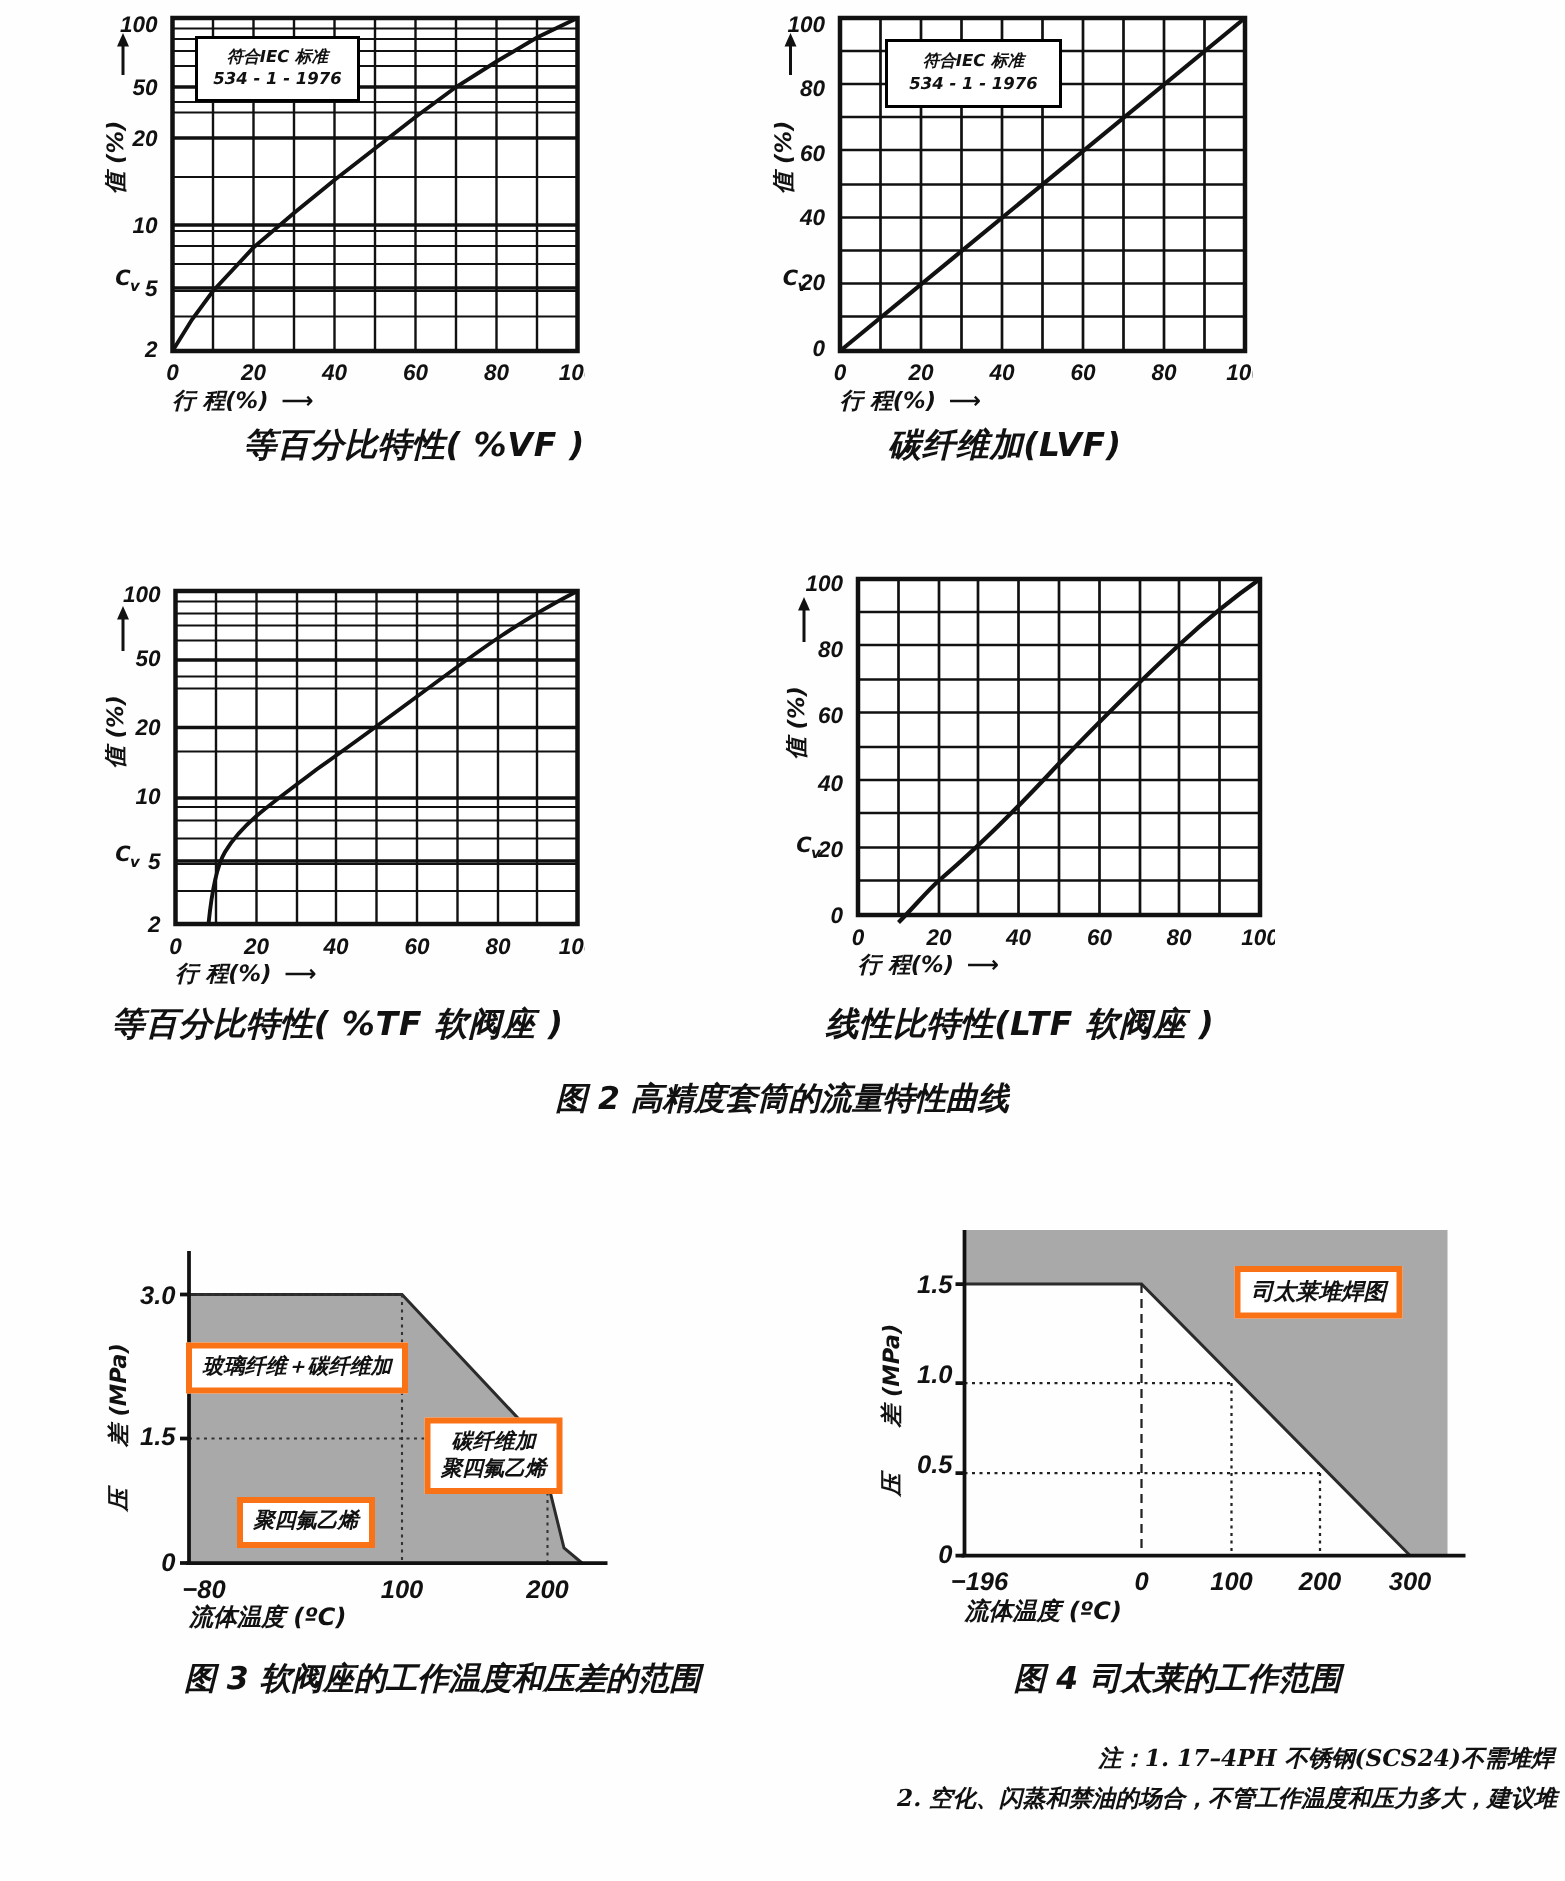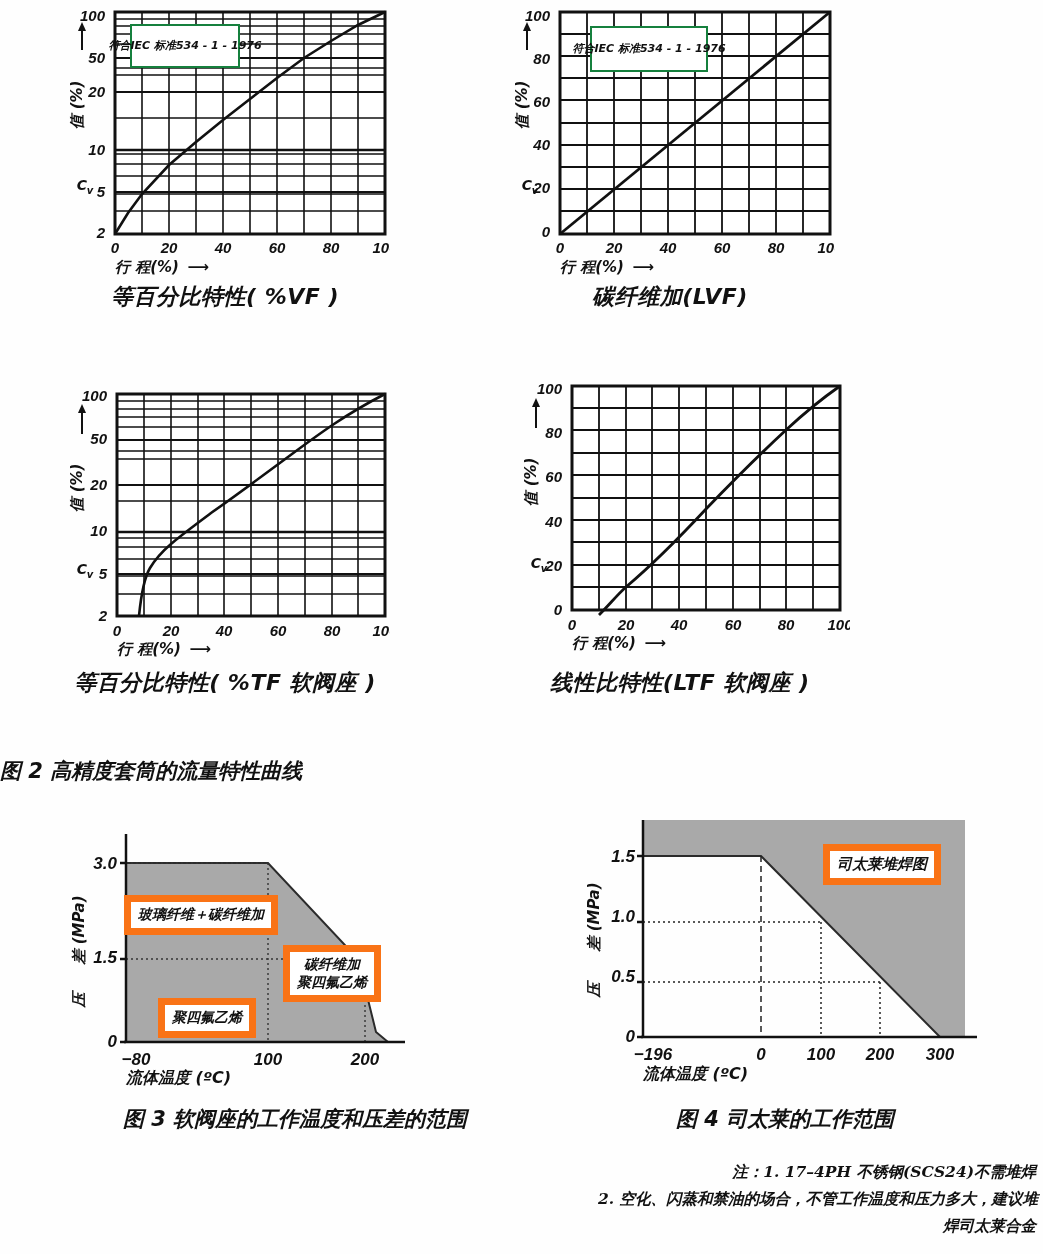--- a/index.html
+++ b/index.html
@@ -43,38 +43,38 @@
     font-size: 15px;
     font-weight: 700;
     white-space: nowrap;
     text-align: left;
   }
 
   
   .iec-box {
     position: absolute;
     background: #fff;
-    border: 2px solid #15803d;
+    border: 2px solid #000000;
     display: flex;
-    flex-direction: row;
+    flex-direction: column;
     align-items: center;
     justify-content: center;
     line-height: 1.35;
     font-family: "DejaVu Sans", "Liberation Sans", sans-serif;
     font-size: 11px;
     font-weight: 700;
     white-space: nowrap;
     z-index: 6;
   }
 
   
   .region-label {
     position: absolute;
     background: #fff;
-    border: 7px solid #f97316;
+    border: 4px solid #f97316;
     font-family: "DejaVu Serif", "Liberation Serif", serif;
     font-size: 14px;
     font-weight: 700;
     text-align: center;
     line-height: 1.25;
     padding: 4px 7px;
     white-space: nowrap;
     z-index: 7;
     color: #111;
   }
@@ -176,21 +176,21 @@
       <span>符合IEC 标准</span>
       <span>534 - 1 - 1976</span>
     </div>
 
     <div class="axis-title-x nosel abs" style="left:55px; top:258px; width:270px;">
       <span>行  程(%)</span>
       <span style="letter-spacing:-2px;">&nbsp;⟶</span>
     </div>
   </div>
 
-  <div class="chart-sublabel abs nosel" style="left:60px; top:282px; width:330px;">等百分比特性( %VF )</div>
+  <div class="chart-sublabel abs nosel" style="left:60px; top:282px; width:330px;text-align:right;">等百分比特性( %VF )</div>
 
   <div class="abs" style="left:505px; top:0px; width:330px; height:265px;">
     <svg width="330" height="265" viewBox="0 0 330 265">
       <g font-family="Liberation Sans, DejaVu Sans, sans-serif" font-size="15" font-weight="bold" fill="#111" text-anchor="end">
         <text x="45" y="21">100</text>
         <text x="45" y="64">80</text>
         <text x="45" y="107">60</text>
         <text x="45" y="150">40</text>
         <text x="45" y="193">20</text>
         <text x="45" y="237">0</text>
@@ -381,21 +381,21 @@
     </svg>
 
     <div class="axis-title-x nosel abs" style="left:62px; top:262px; width:268px;">
       <span>行  程(%)</span>
       <span style="letter-spacing:-2px;">&nbsp;⟶</span>
     </div>
   </div>
 
   <div class="chart-sublabel abs nosel" style="left:490px; top:668px; width:380px;">线性比特性(LTF 软阀座 )</div>
 
-  <div class="fig-caption abs nosel" style="left:0px; top:757px; width:1043px; text-align:left;">图 2    高精度套筒的流量特性曲线</div>
+  <div class="fig-caption abs nosel" style="left:0px; top:718px; width:1043px; text-align:center;">图 2    高精度套筒的流量特性曲线</div>
 
   <div class="abs" style="left:60px; top:820px; width:430px; height:270px;">
     <svg width="430" height="270" viewBox="0 0 430 270">
 
       <g font-family="Liberation Sans, DejaVu Sans, sans-serif" font-size="17" font-weight="bold" fill="#111" text-anchor="end">
         <text x="57" y="49">3.0</text>
         <text x="57" y="143">1.5</text>
         <text x="57" y="227">0</text>
       </g>
 
@@ -505,18 +505,15 @@
 
   <div class="fig-caption abs nosel" style="left:565px; top:1105px; width:440px; text-align:center;">图 4    司太莱的工作范围</div>
 
   <div class="notes" style="left:556px; top:1158px; width:480px;">
     <span class="note-row">
       <span>注：</span><span>1. 17–4PH 不锈钢(SCS24)不需堆焊</span>
     </span>
     <span class="note-row">
       <span class="note-indent"></span><span>2. 空化、闪蒸和禁油的场合，不管工作温度和压力多大，建议堆</span>
     </span>
-    <span class="note-row">
-      <span class="note-indent" style="width:60px;"></span><span>焊司太莱合金</span>
-    </span>
   </div>
 
 </div>
 
 </body></html>

